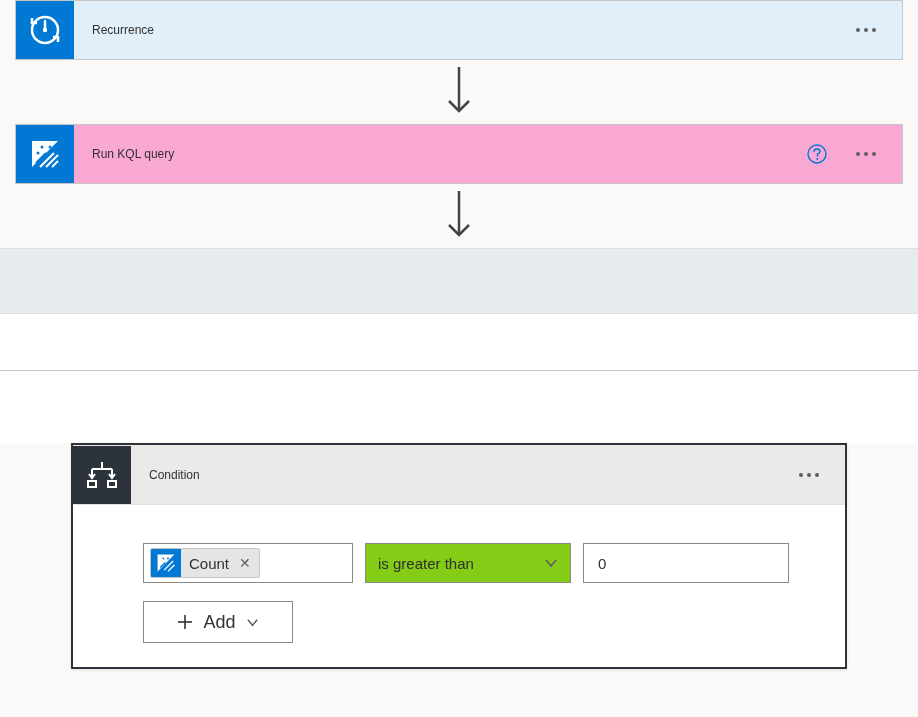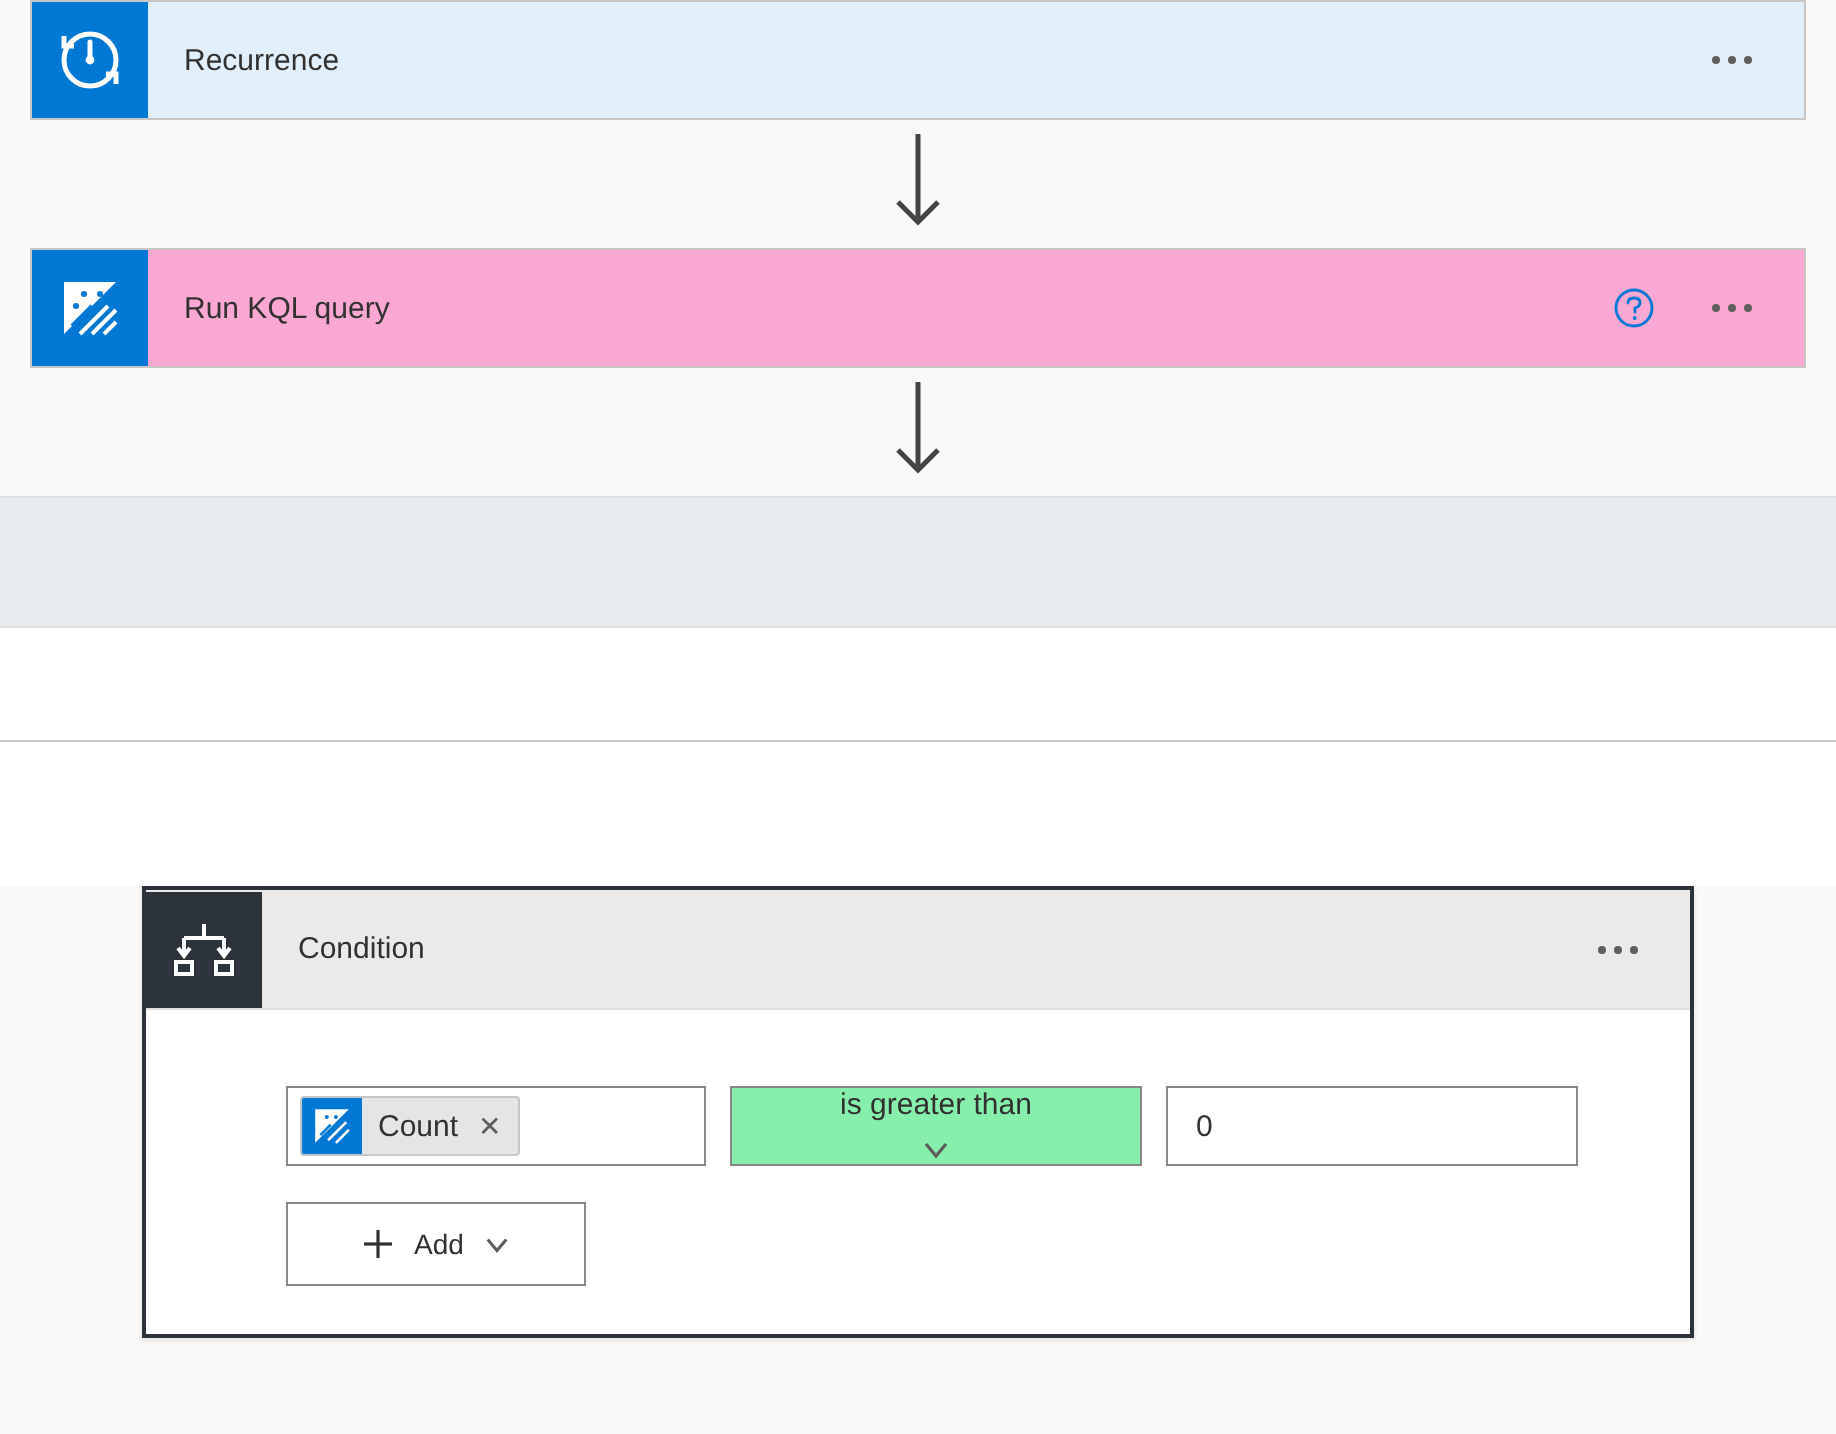--- a/index.html
+++ b/index.html
@@ -36,21 +36,21 @@
     display: flex;
     align-items: center;
     justify-content: center;
   }
   .card-icon.dark {
     background: #2d333a;
   }
   .card-title {
     flex: 1;
     padding: 0 18px;
-    font-size: 15px;
+    font-size: 12px;
     color: #323130;
   }
   .card-actions {
     display: flex;
     align-items: center;
     gap: 22px;
     padding-right: 20px;
   }
   .ellipsis {
     display: flex;
@@ -161,24 +161,23 @@
     color: #605e5c;
   }
   .select-field {
     border: 1px solid #8a8886;
     height: 40px;
     width: 206px;
     display: flex;
     align-items: center;
     justify-content: space-between;
     padding: 0 12px;
-    background: #86efac;
+    background: #84cc16;
     cursor: pointer;
     font-size: 15px;
-    flex-direction: column;
   }
   .value-field {
     border: 1px solid #8a8886;
     height: 40px;
     width: 206px;
     background: #fff;
     padding: 0 12px;
     font-size: 15px;
     display: flex;
     align-items: center;
@@ -193,21 +192,21 @@
   .add-btn {
     border: 1px solid #8a8886;
     height: 42px;
     width: 150px;
     display: inline-flex;
     align-items: center;
     justify-content: center;
     gap: 10px;
     background: #fff;
     cursor: pointer;
-    font-size: 14px;
+    font-size: 18px;
   }
   .bottom-pad { height: 18px; }
   svg { display: block; }
 </style>
 </head>
 <body>
 
 <div class="canvas">
 
   <div class="card">

